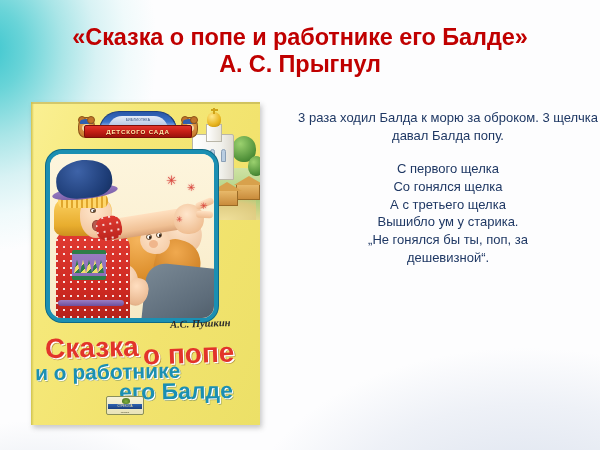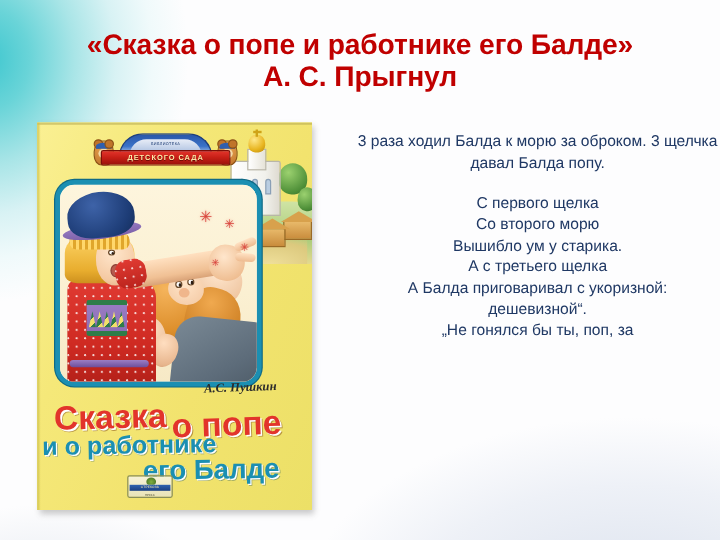--- a/index.html
+++ b/index.html
@@ -724,22 +724,21 @@
       <div class="pub-leaf"></div>
       <div class="pub-band">СТРЕКОЗА</div>
       <div class="pub-sub">ПРЕСС</div>
     </div>
   </div>
 
   <div class="body-col">
     <p class="para">3 раза ходил Балда к морю за оброком. 3 щелчка давал Балда попу.</p>
     <div class="poem">
       <span class="poem-line">С первого щелка</span>
-      <span class="poem-line">Со второго морю</span>
+      <span class="poem-line">Со гонялся щелка</span>
+      <span class="poem-line">А с третьего щелка</span>
       <span class="poem-line">Вышибло ум у старика.</span>
-      <span class="poem-line">А с третьего щелка</span>
-      <span class="poem-line">А Балда приговаривал с укоризной:</span>
+      <span class="poem-line">„Не гонялся бы ты, поп, за</span>
       <span class="poem-line">дешевизной“.</span>
-      <span class="poem-line">„Не гонялся бы ты, поп, за</span>
     </div>
   </div>
 
 </div>
 
 </body></html>

